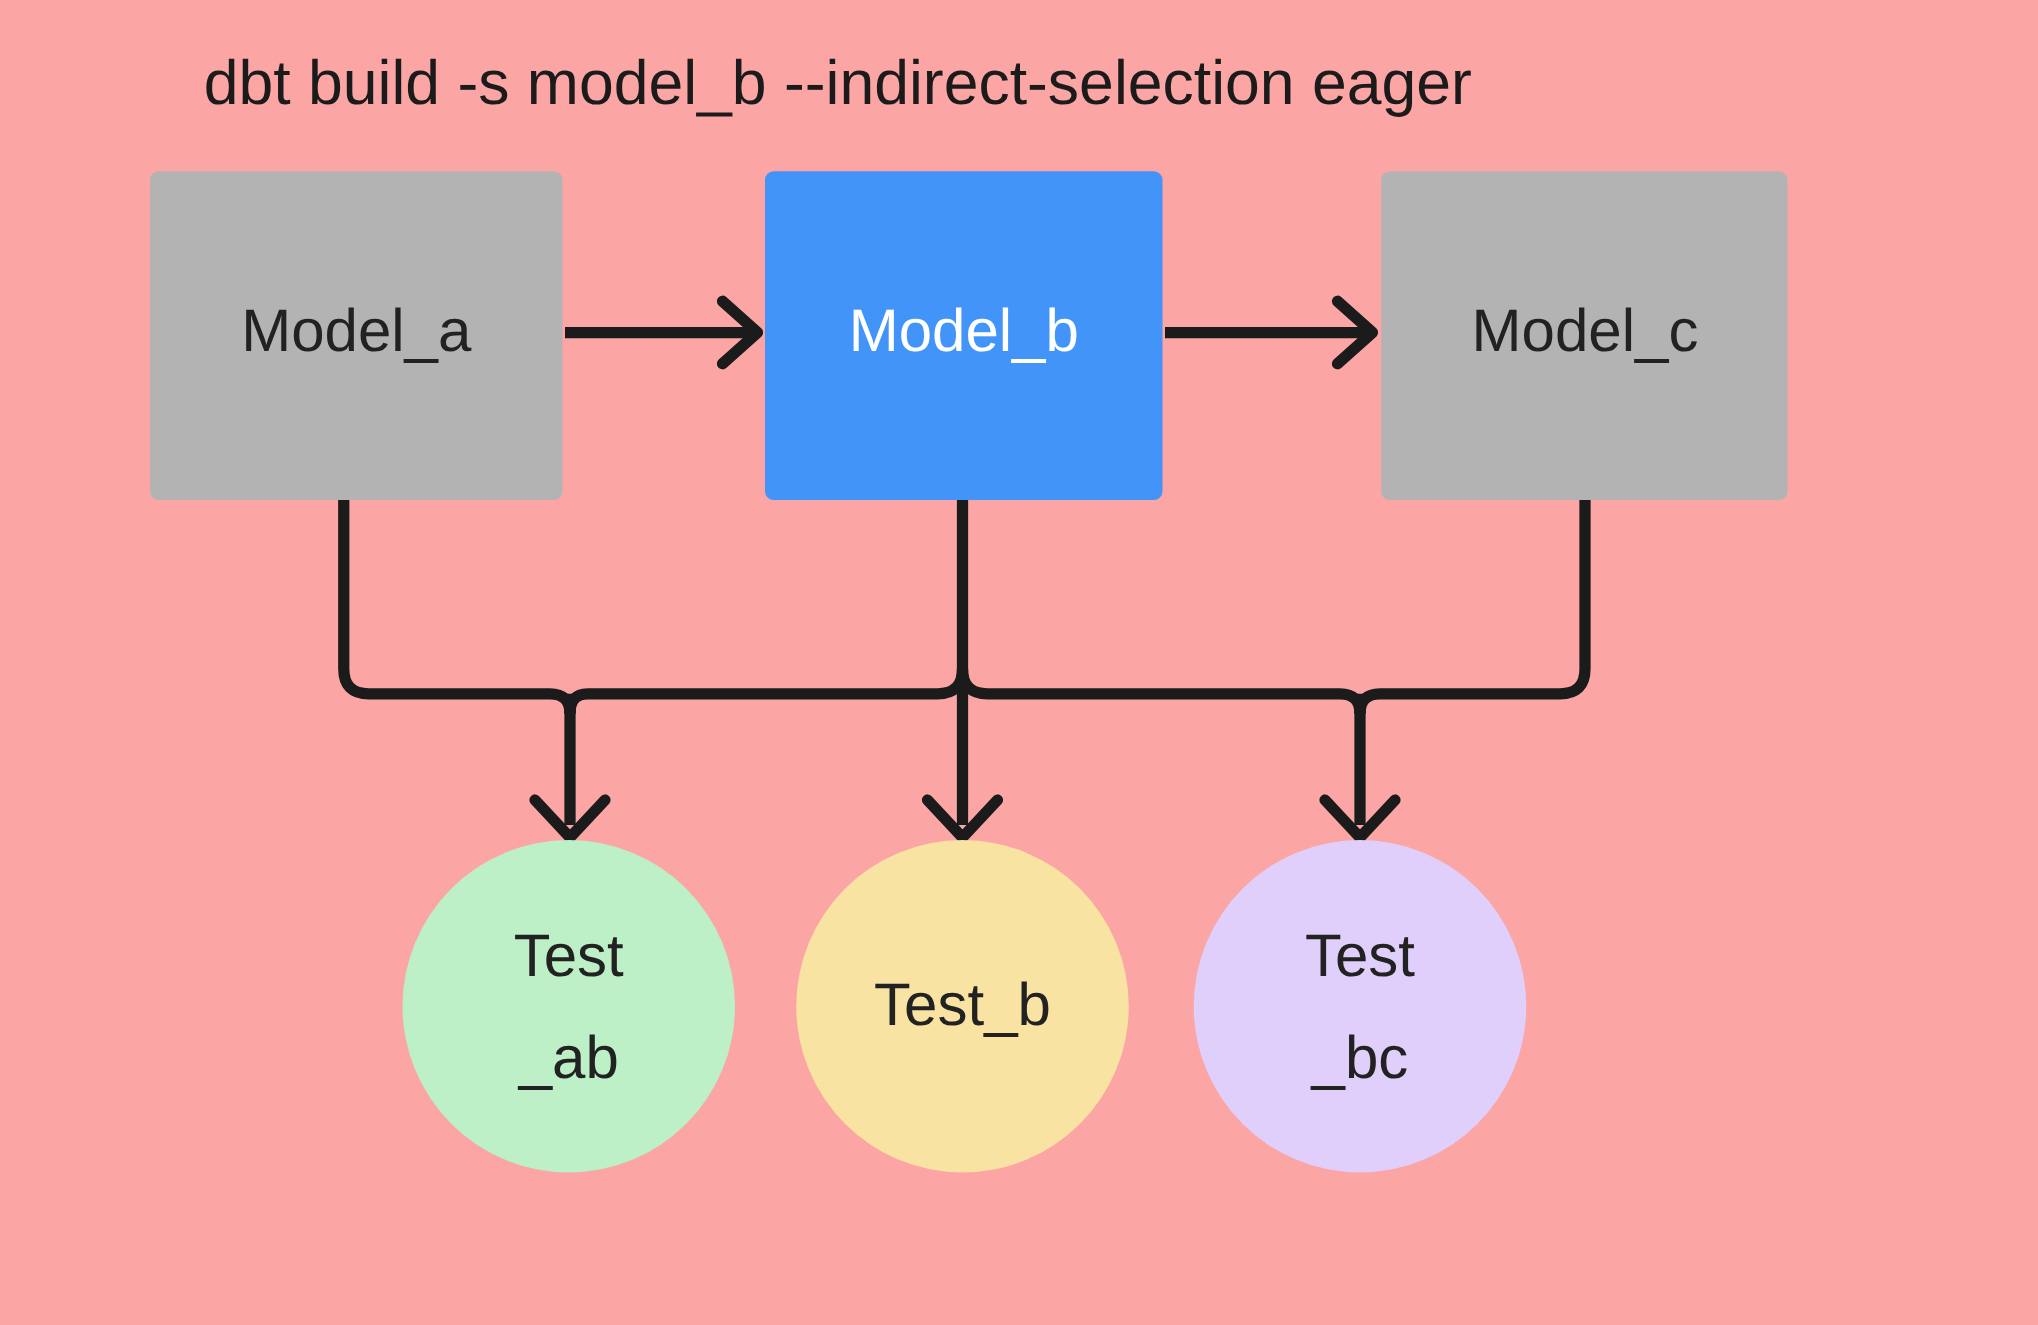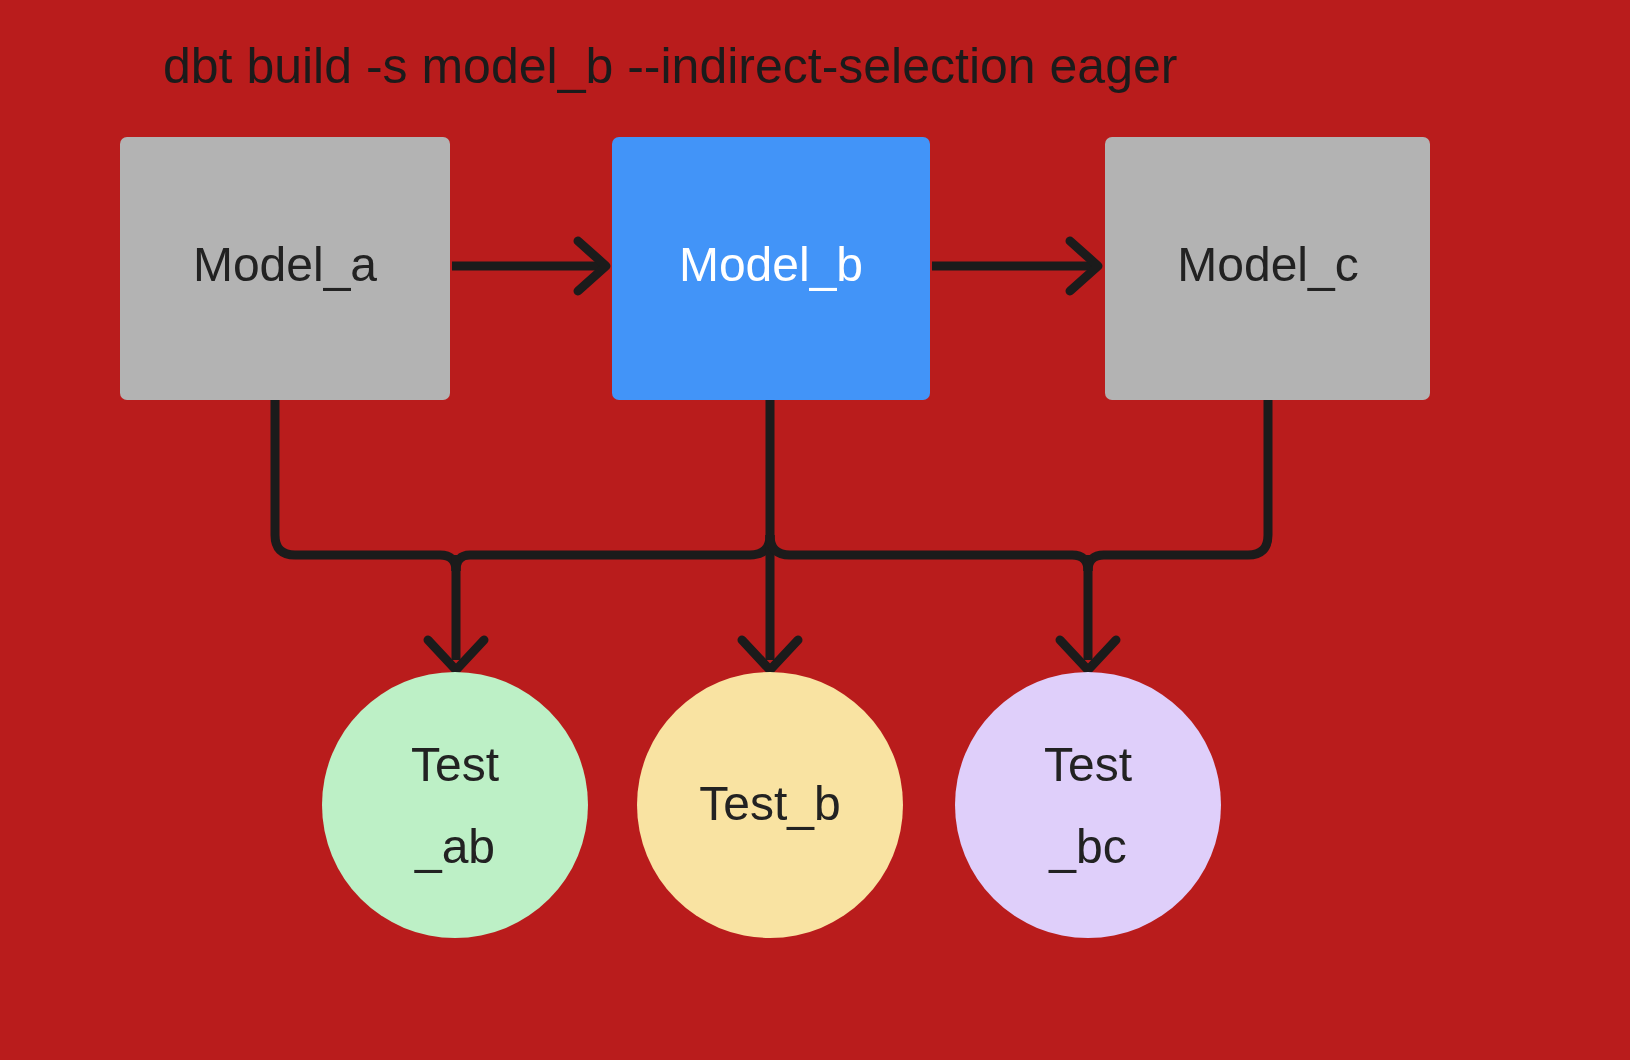--- a/index.html
+++ b/index.html
@@ -11,21 +11,21 @@
     width: 1630px;
     height: 1060px;
     overflow: hidden;
     font-family: "Liberation Sans", sans-serif;
     -webkit-font-smoothing: antialiased;
   }
   #canvas {
     position: relative;
     width: 1630px;
     height: 1060px;
-    background: #b91c1c;
+    background: #fca5a5;
   }
   #diagram-svg {
     position: absolute;
     inset: 0;
     width: 1630px;
     height: 1060px;
     display: block;
   }
   .title-text {
     font-family: "Liberation Sans", sans-serif;

